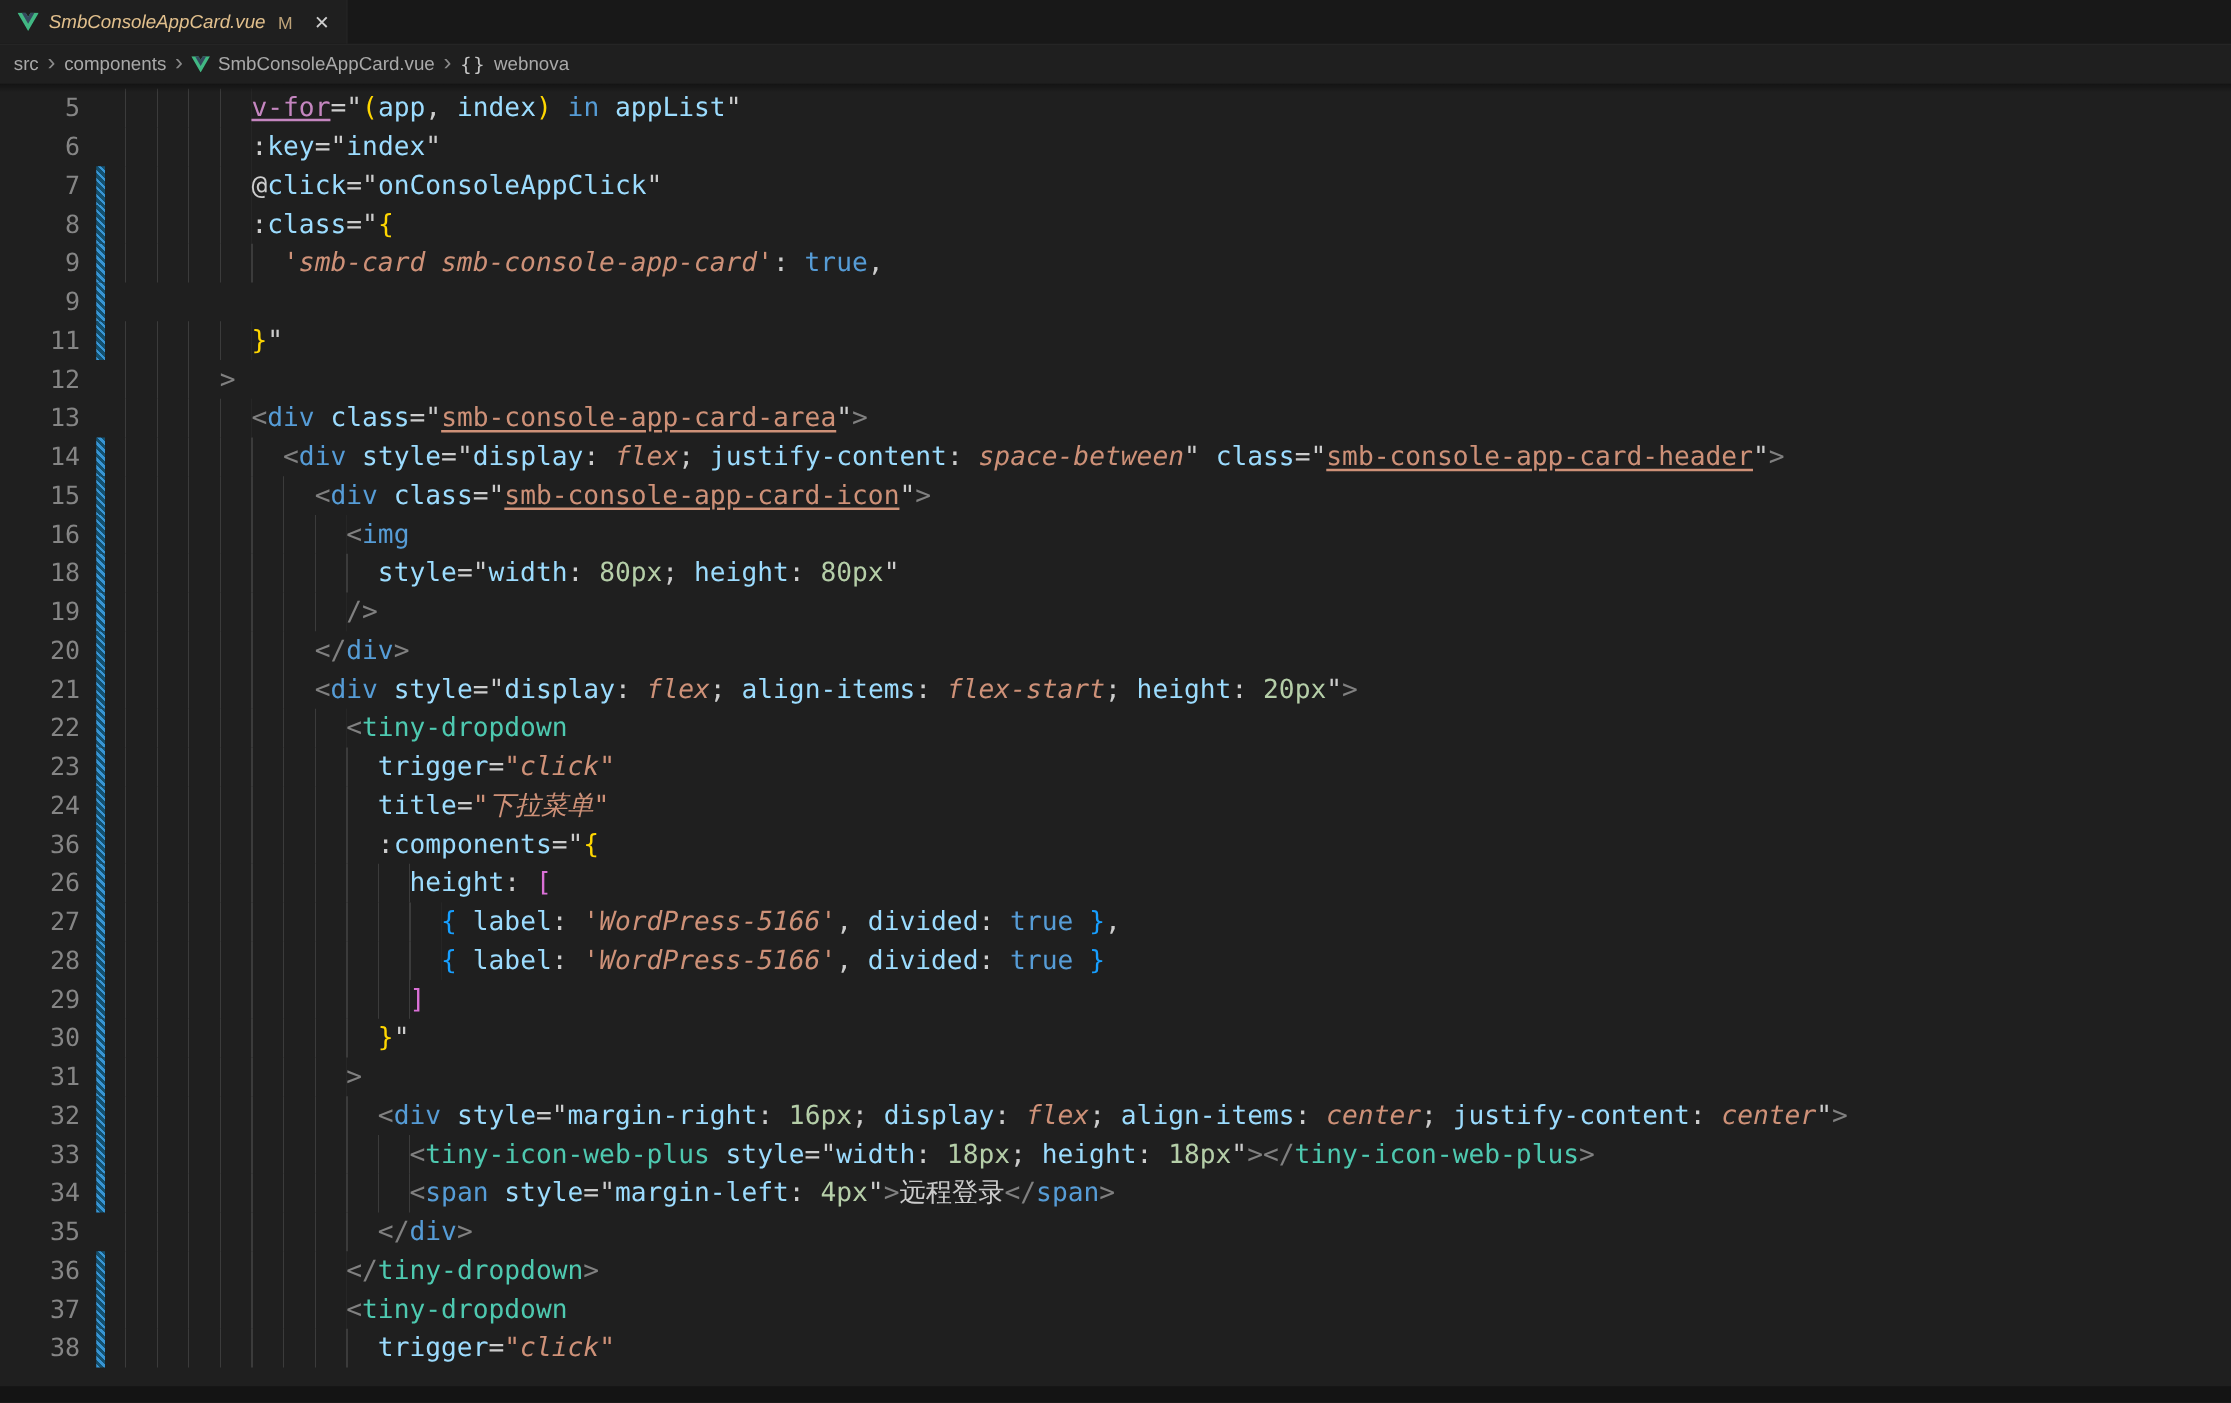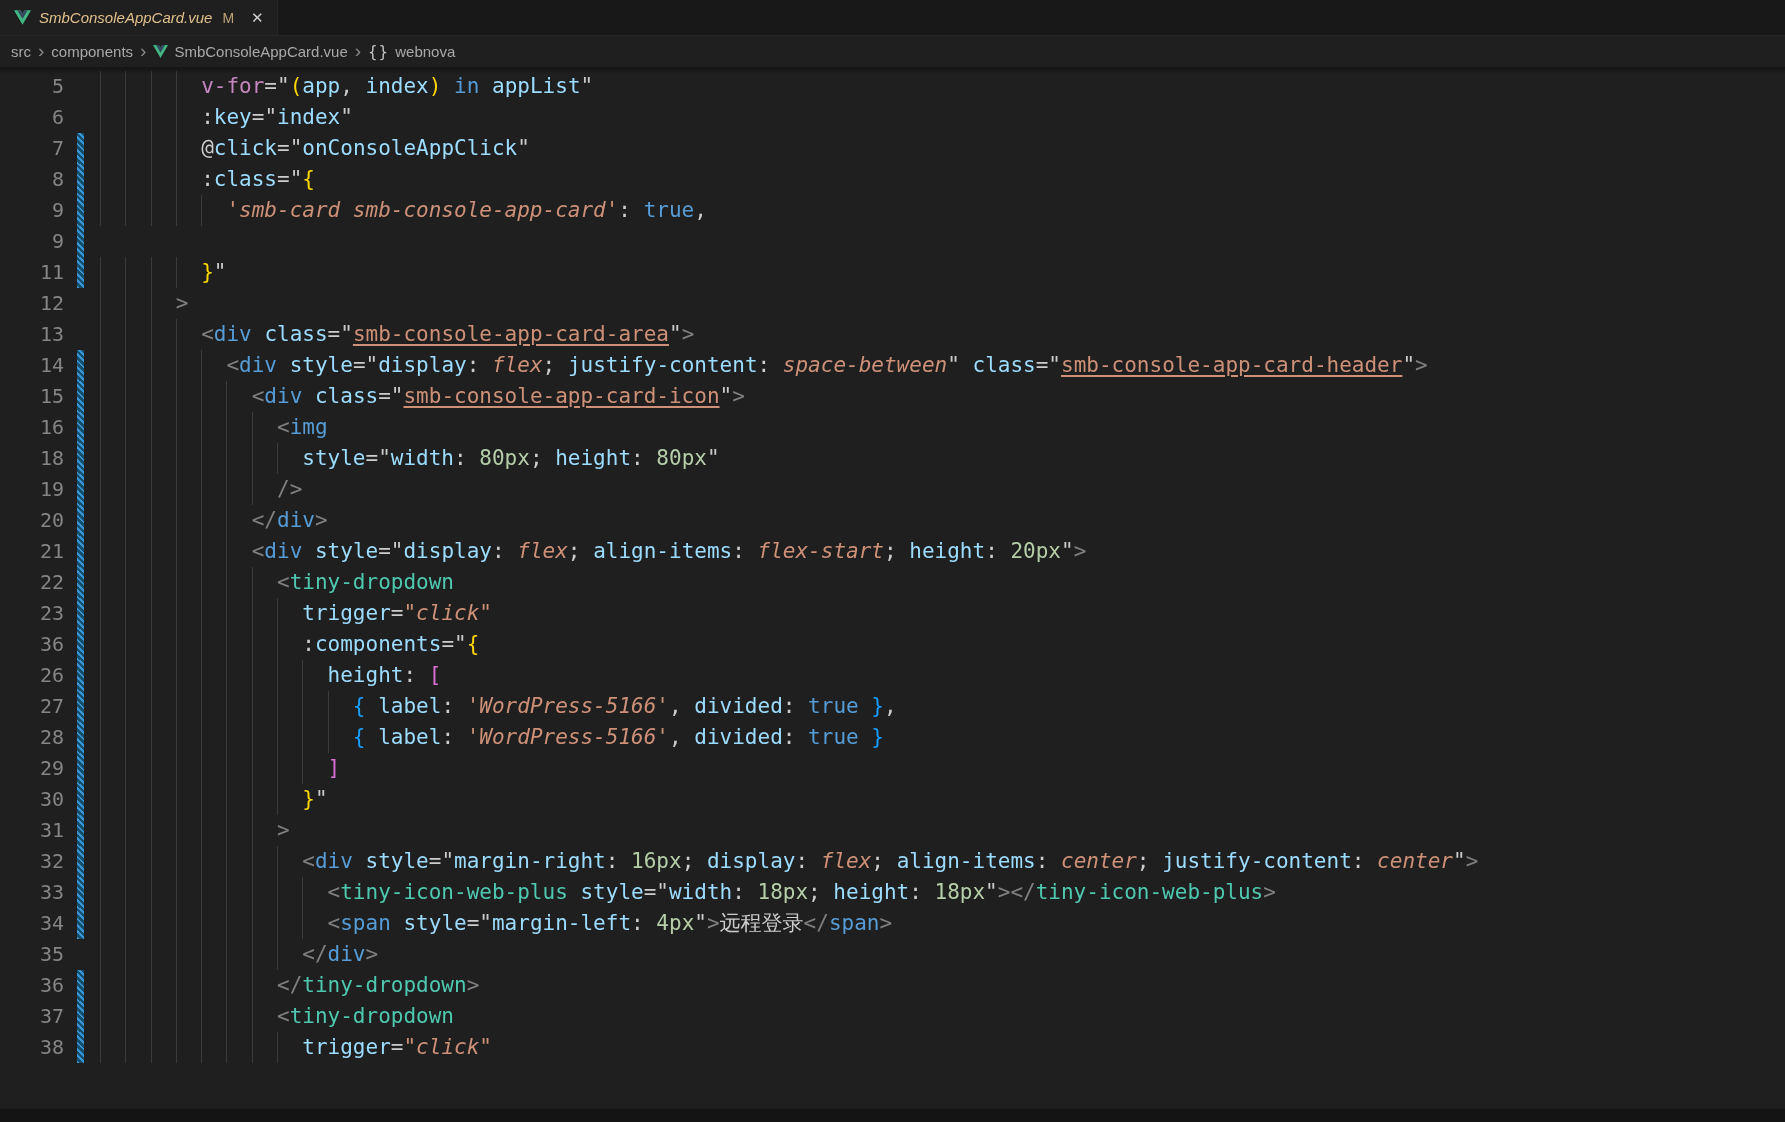--- a/index.html
+++ b/index.html
@@ -66,21 +66,21 @@
   .ind{
     display:inline-block;height:31px;vertical-align:top;
     background:repeating-linear-gradient(to right,
       var(--guide) 0,var(--guide) 1px,transparent 1px,transparent 2ch);
   }
   .t-pun {color:var(--tok_pun);}
   .t-eq  {color:var(--tok_eq);}
   .t-attr{color:var(--tok_attr);}
   .t-tag {color:var(--tok_tag);}
   .t-comp{color:var(--tok_comp);}
-  .t-dir {color:var(--tok_dir);}
+  .t-dir {color:var(--tok_dir);text-decoration:underline;}
   .t-str {color:var(--tok_str);font-style:italic;}
   .t-strU{color:var(--tok_str);text-decoration:underline;text-underline-offset:3px;}
   .t-num {color:var(--tok_num);}
   .t-b1  {color:var(--tok_b1);}
   .t-b2  {color:var(--tok_b2);}
   .t-b3  {color:var(--tok_b3);}
   .t-txt {color:var(--tok_txt);}
   .t-kw  {color:var(--tok_kw);}
   .bottomband{
     position:absolute;left:0;right:0;bottom:0;height:13px;
@@ -136,20 +136,21 @@
         <div class="row"><span class="ln">13</span><span class="mark"></span><span class="ct"><span class="ind" style="width: 8ch;"></span><span class="t-pun">&lt;</span><span class="t-tag">div</span><span class="t-eq"> </span><span class="t-attr">class</span><span class="t-eq">="</span><span class="t-strU">smb-console-app-card-area</span><span class="t-eq">"</span><span class="t-pun">&gt;</span></span></div>
         <div class="row"><span class="ln">14</span><span class="mark mod"></span><span class="ct"><span class="ind" style="width: 10ch;"></span><span class="t-pun">&lt;</span><span class="t-tag">div</span><span class="t-eq"> </span><span class="t-attr">style</span><span class="t-eq">="</span><span class="t-attr">display</span><span class="t-eq">: </span><span class="t-str">flex</span><span class="t-eq">; </span><span class="t-attr">justify-content</span><span class="t-eq">: </span><span class="t-str">space-between</span><span class="t-eq">" </span><span class="t-attr">class</span><span class="t-eq">="</span><span class="t-strU">smb-console-app-card-header</span><span class="t-eq">"</span><span class="t-pun">&gt;</span></span></div>
         <div class="row"><span class="ln">15</span><span class="mark mod"></span><span class="ct"><span class="ind" style="width: 12ch;"></span><span class="t-pun">&lt;</span><span class="t-tag">div</span><span class="t-eq"> </span><span class="t-attr">class</span><span class="t-eq">="</span><span class="t-strU">smb-console-app-card-icon</span><span class="t-eq">"</span><span class="t-pun">&gt;</span></span></div>
         <div class="row"><span class="ln">16</span><span class="mark mod"></span><span class="ct"><span class="ind" style="width: 14ch;"></span><span class="t-pun">&lt;</span><span class="t-tag">img</span></span></div>
         <div class="row"><span class="ln">18</span><span class="mark mod"></span><span class="ct"><span class="ind" style="width: 16ch;"></span><span class="t-attr">style</span><span class="t-eq">="</span><span class="t-attr">width</span><span class="t-eq">: </span><span class="t-num">80px</span><span class="t-eq">; </span><span class="t-attr">height</span><span class="t-eq">: </span><span class="t-num">80px</span><span class="t-eq">"</span></span></div>
         <div class="row"><span class="ln">19</span><span class="mark mod"></span><span class="ct"><span class="ind" style="width: 14ch;"></span><span class="t-pun">/&gt;</span></span></div>
         <div class="row"><span class="ln">20</span><span class="mark mod"></span><span class="ct"><span class="ind" style="width: 12ch;"></span><span class="t-pun">&lt;/</span><span class="t-tag">div</span><span class="t-pun">&gt;</span></span></div>
         <div class="row"><span class="ln">21</span><span class="mark mod"></span><span class="ct"><span class="ind" style="width: 12ch;"></span><span class="t-pun">&lt;</span><span class="t-tag">div</span><span class="t-eq"> </span><span class="t-attr">style</span><span class="t-eq">="</span><span class="t-attr">display</span><span class="t-eq">: </span><span class="t-str">flex</span><span class="t-eq">; </span><span class="t-attr">align-items</span><span class="t-eq">: </span><span class="t-str">flex-start</span><span class="t-eq">; </span><span class="t-attr">height</span><span class="t-eq">: </span><span class="t-num">20px</span><span class="t-eq">"</span><span class="t-pun">&gt;</span></span></div>
         <div class="row"><span class="ln">22</span><span class="mark mod"></span><span class="ct"><span class="ind" style="width: 14ch;"></span><span class="t-pun">&lt;</span><span class="t-comp">tiny-dropdown</span></span></div>
         <div class="row"><span class="ln">23</span><span class="mark mod"></span><span class="ct"><span class="ind" style="width: 16ch;"></span><span class="t-attr">trigger</span><span class="t-eq">=</span><span class="t-str">"click"</span></span></div>
+        <div class="row"><span class="ln">24</span><span class="mark mod"></span><span class="ct"><span class="ind" style="width: 16ch;"></span><span class="t-attr">title</span><span class="t-eq">=</span><span class="t-str">"下拉菜单"</span></span></div>
         <div class="row"><span class="ln">36</span><span class="mark mod"></span><span class="ct"><span class="ind" style="width: 16ch;"></span><span class="t-eq">:</span><span class="t-attr">components</span><span class="t-eq">="</span><span class="t-b1">{</span></span></div>
         <div class="row"><span class="ln">26</span><span class="mark mod"></span><span class="ct"><span class="ind" style="width: 18ch;"></span><span class="t-attr">height</span><span class="t-eq">: </span><span class="t-b2">[</span></span></div>
         <div class="row"><span class="ln">27</span><span class="mark mod"></span><span class="ct"><span class="ind" style="width: 20ch;"></span><span class="t-b3">{</span><span class="t-eq"> </span><span class="t-attr">label</span><span class="t-eq">: </span><span class="t-str">'WordPress-5166'</span><span class="t-eq">, </span><span class="t-attr">divided</span><span class="t-eq">: </span><span class="t-kw">true</span><span class="t-eq"> </span><span class="t-b3">}</span><span class="t-eq">,</span></span></div>
         <div class="row"><span class="ln">28</span><span class="mark mod"></span><span class="ct"><span class="ind" style="width: 20ch;"></span><span class="t-b3">{</span><span class="t-eq"> </span><span class="t-attr">label</span><span class="t-eq">: </span><span class="t-str">'WordPress-5166'</span><span class="t-eq">, </span><span class="t-attr">divided</span><span class="t-eq">: </span><span class="t-kw">true</span><span class="t-eq"> </span><span class="t-b3">}</span></span></div>
         <div class="row"><span class="ln">29</span><span class="mark mod"></span><span class="ct"><span class="ind" style="width: 18ch;"></span><span class="t-b2">]</span></span></div>
         <div class="row"><span class="ln">30</span><span class="mark mod"></span><span class="ct"><span class="ind" style="width: 16ch;"></span><span class="t-b1">}</span><span class="t-eq">"</span></span></div>
         <div class="row"><span class="ln">31</span><span class="mark mod"></span><span class="ct"><span class="ind" style="width: 14ch;"></span><span class="t-pun">&gt;</span></span></div>
         <div class="row"><span class="ln">32</span><span class="mark mod"></span><span class="ct"><span class="ind" style="width: 16ch;"></span><span class="t-pun">&lt;</span><span class="t-tag">div</span><span class="t-eq"> </span><span class="t-attr">style</span><span class="t-eq">="</span><span class="t-attr">margin-right</span><span class="t-eq">: </span><span class="t-num">16px</span><span class="t-eq">; </span><span class="t-attr">display</span><span class="t-eq">: </span><span class="t-str">flex</span><span class="t-eq">; </span><span class="t-attr">align-items</span><span class="t-eq">: </span><span class="t-str">center</span><span class="t-eq">; </span><span class="t-attr">justify-content</span><span class="t-eq">: </span><span class="t-str">center</span><span class="t-eq">"</span><span class="t-pun">&gt;</span></span></div>
         <div class="row"><span class="ln">33</span><span class="mark mod"></span><span class="ct"><span class="ind" style="width: 18ch;"></span><span class="t-pun">&lt;</span><span class="t-comp">tiny-icon-web-plus</span><span class="t-eq"> </span><span class="t-attr">style</span><span class="t-eq">="</span><span class="t-attr">width</span><span class="t-eq">: </span><span class="t-num">18px</span><span class="t-eq">; </span><span class="t-attr">height</span><span class="t-eq">: </span><span class="t-num">18px</span><span class="t-eq">"</span><span class="t-pun">&gt;&lt;/</span><span class="t-comp">tiny-icon-web-plus</span><span class="t-pun">&gt;</span></span></div>
         <div class="row"><span class="ln">34</span><span class="mark mod"></span><span class="ct"><span class="ind" style="width: 18ch;"></span><span class="t-pun">&lt;</span><span class="t-tag">span</span><span class="t-eq"> </span><span class="t-attr">style</span><span class="t-eq">="</span><span class="t-attr">margin-left</span><span class="t-eq">: </span><span class="t-num">4px</span><span class="t-eq">"</span><span class="t-pun">&gt;</span><span class="t-txt">远程登录</span><span class="t-pun">&lt;/</span><span class="t-tag">span</span><span class="t-pun">&gt;</span></span></div>

